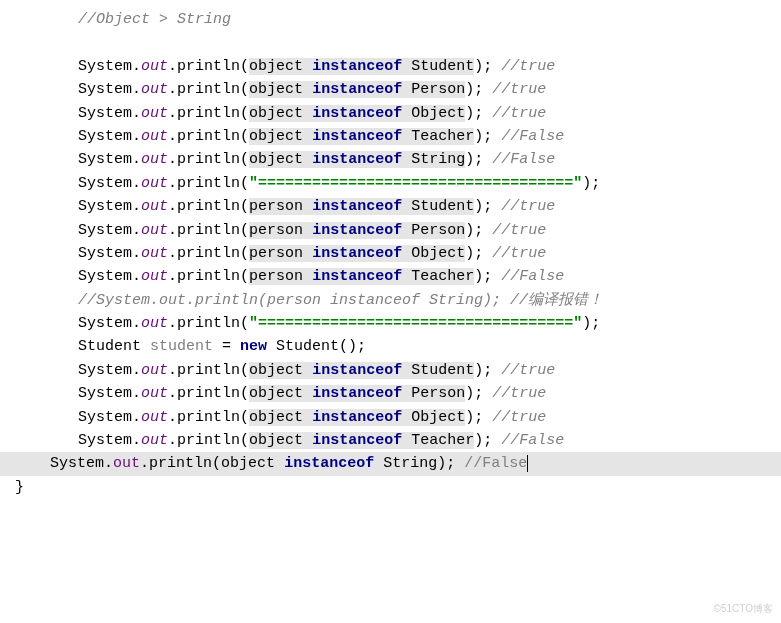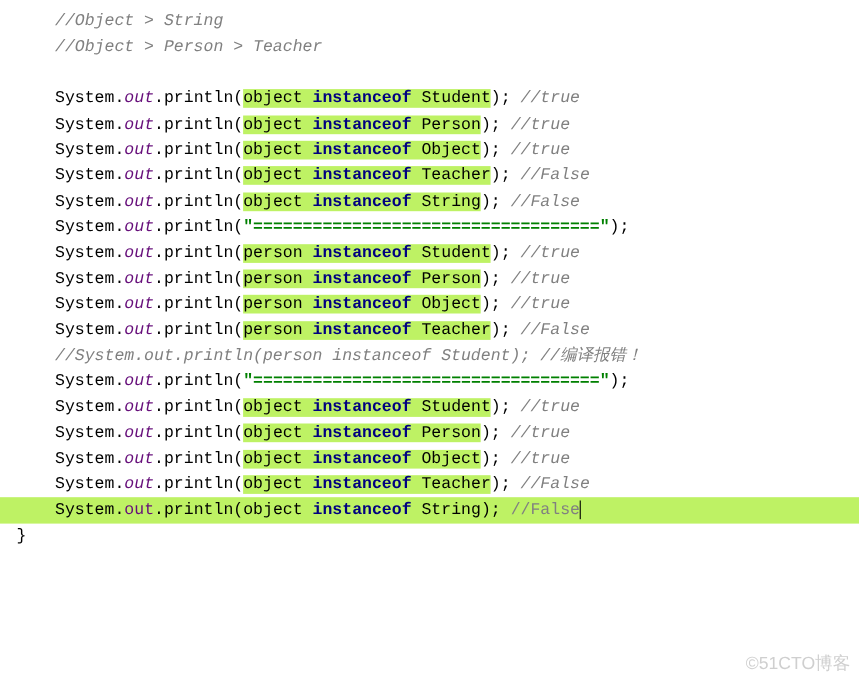--- a/index.html
+++ b/index.html
@@ -5,43 +5,42 @@
   * { margin: 0; padding: 0; box-sizing: border-box; }
   body {
     font-family: "Consolas", "Courier New", monospace;
     font-size: 15px;
     line-height: 1.56;
     background: #ffffff;
     padding: 8px 0 0 50px;
     color: #000000;
     font-style: italic;
   }
-  .line { white-space: pre; }
+  .line { white-space: pre; margin-left: 28px; }
   .comment { color: #808080; font-style: italic; }
   .keyword { color: #000080; font-weight: bold; font-style: normal; }
   .staticf { color: #660E7A; }
   .str { color: #008000; font-weight: bold; font-style: normal; }
   .plain { font-style: normal; }
   .decl { color: #808080; font-style: normal; }
-  .hl { background: #bef264; font-style: normal; }
+  .hl { background: #e5e5e5; font-style: normal; }
   .hl .keyword { font-style: normal; }
   .watermark {
     position: fixed; right: 8px; bottom: 6px;
-    color: #cfcfcf; font-size: 16px; font-style: normal;
+    color: #cfcfcf; font-size: 10px; font-style: normal;
     font-family: Arial, sans-serif;
   }
   .caret { border-right: 1px solid #000; font-style: normal;}
 </style>
 </head>
 <body>
 
 <div>
 
 <div class="line"><span class="comment">//Object &gt; String</span></div>
-<div class="line"><span class="comment">//Object &gt; Person &gt; Teacher</span></div>
 
 
 <div class="line">&nbsp;</div>
 
 <div class="line"><span class="plain">System</span><span class="plain">.</span><span class="staticf">out</span><span class="plain">.</span><span class="plain">println</span><span class="plain">(</span><span class="hl"><span>object</span><span> </span><span class="keyword">instanceof</span><span> </span><span>Student</span></span><span class="plain">)</span><span class="plain">;</span><span class="plain"> </span><span class="comment">//true</span></div>
 
 <div class="line"><span class="plain">System</span><span class="plain">.</span><span class="staticf">out</span><span class="plain">.</span><span class="plain">println</span><span class="plain">(</span><span class="hl"><span>object</span><span> </span><span class="keyword">instanceof</span><span> </span><span>Person</span></span><span class="plain">)</span><span class="plain">;</span><span class="plain"> </span><span class="comment">//true</span></div>
 
 <div class="line"><span class="plain">System</span><span class="plain">.</span><span class="staticf">out</span><span class="plain">.</span><span class="plain">println</span><span class="plain">(</span><span class="hl"><span>object</span><span> </span><span class="keyword">instanceof</span><span> </span><span>Object</span></span><span class="plain">)</span><span class="plain">;</span><span class="plain"> </span><span class="comment">//true</span></div>
 
@@ -53,24 +52,25 @@
 
 
 <div class="line"><span class="plain">System</span><span class="plain">.</span><span class="staticf">out</span><span class="plain">.</span><span class="plain">println</span><span class="plain">(</span><span class="hl"><span>person</span><span> </span><span class="keyword">instanceof</span><span> </span><span>Student</span></span><span class="plain">)</span><span class="plain">;</span><span class="plain"> </span><span class="comment">//true</span></div>
 
 <div class="line"><span class="plain">System</span><span class="plain">.</span><span class="staticf">out</span><span class="plain">.</span><span class="plain">println</span><span class="plain">(</span><span class="hl"><span>person</span><span> </span><span class="keyword">instanceof</span><span> </span><span>Person</span></span><span class="plain">)</span><span class="plain">;</span><span class="plain"> </span><span class="comment">//true</span></div>
 
 <div class="line"><span class="plain">System</span><span class="plain">.</span><span class="staticf">out</span><span class="plain">.</span><span class="plain">println</span><span class="plain">(</span><span class="hl"><span>person</span><span> </span><span class="keyword">instanceof</span><span> </span><span>Object</span></span><span class="plain">)</span><span class="plain">;</span><span class="plain"> </span><span class="comment">//true</span></div>
 
 <div class="line"><span class="plain">System</span><span class="plain">.</span><span class="staticf">out</span><span class="plain">.</span><span class="plain">println</span><span class="plain">(</span><span class="hl"><span>person</span><span> </span><span class="keyword">instanceof</span><span> </span><span>Teacher</span></span><span class="plain">)</span><span class="plain">;</span><span class="plain"> </span><span class="comment">//False</span></div>
 
-<div class="line"><span class="comment">//System.out.println(person instanceof Student); //编译报错！</span></div>
+<div class="line"><span class="comment">//System.out.println(person instanceof String); //编译报错！</span></div>
 
 <div class="line"><span class="plain">System</span><span class="plain">.</span><span class="staticf">out</span><span class="plain">.</span><span class="plain">println</span><span class="plain">(</span><span class="str">"==================================="</span><span class="plain">)</span><span class="plain">;</span></div>
 
+<div class="line"><span class="plain">Student</span><span class="plain"> </span><span class="decl">student</span><span class="plain"> = </span><span class="keyword">new</span><span class="plain"> </span><span class="plain">Student</span><span class="plain">();</span></div>
 
 <div class="line"><span class="plain">System</span><span class="plain">.</span><span class="staticf">out</span><span class="plain">.</span><span class="plain">println</span><span class="plain">(</span><span class="hl"><span>object</span><span> </span><span class="keyword">instanceof</span><span> </span><span>Student</span></span><span class="plain">)</span><span class="plain">;</span><span class="plain"> </span><span class="comment">//true</span></div>
 
 <div class="line"><span class="plain">System</span><span class="plain">.</span><span class="staticf">out</span><span class="plain">.</span><span class="plain">println</span><span class="plain">(</span><span class="hl"><span>object</span><span> </span><span class="keyword">instanceof</span><span> </span><span>Person</span></span><span class="plain">)</span><span class="plain">;</span><span class="plain"> </span><span class="comment">//true</span></div>
 
 <div class="line"><span class="plain">System</span><span class="plain">.</span><span class="staticf">out</span><span class="plain">.</span><span class="plain">println</span><span class="plain">(</span><span class="hl"><span>object</span><span> </span><span class="keyword">instanceof</span><span> </span><span>Object</span></span><span class="plain">)</span><span class="plain">;</span><span class="plain"> </span><span class="comment">//true</span></div>
 
 <div class="line"><span class="plain">System</span><span class="plain">.</span><span class="staticf">out</span><span class="plain">.</span><span class="plain">println</span><span class="plain">(</span><span class="hl"><span>object</span><span> </span><span class="keyword">instanceof</span><span> </span><span>Teacher</span></span><span class="plain">)</span><span class="plain">;</span><span class="plain"> </span><span class="comment">//False</span></div>
 
 <div class="line hl" style="margin-left:-50px;padding-left:50px;margin-right:-200px"><span class="plain">System</span><span class="plain">.</span><span class="staticf">out</span><span class="plain">.</span><span class="plain">println</span><span class="plain">(</span><span>object</span><span> </span><span class="keyword">instanceof</span><span> </span><span>String</span><span class="plain">)</span><span class="plain">;</span><span class="plain"> </span><span class="comment caret">//False</span></div>

